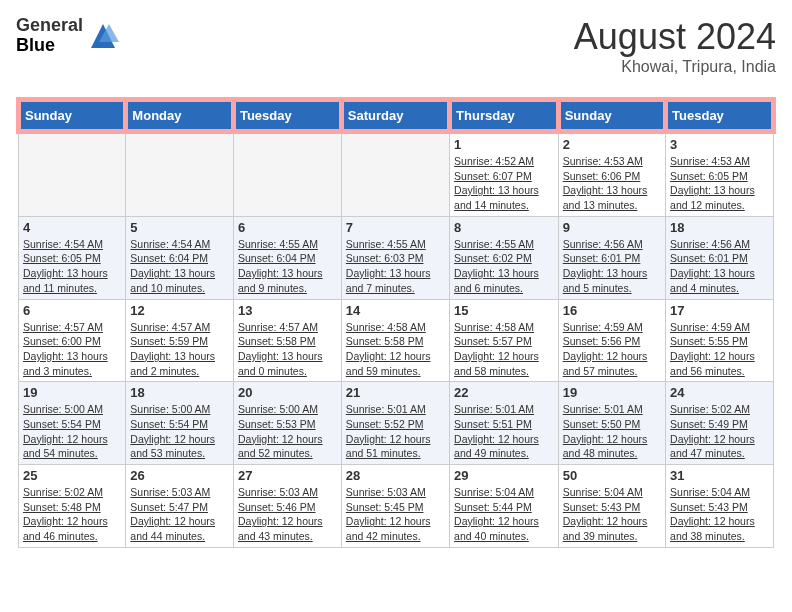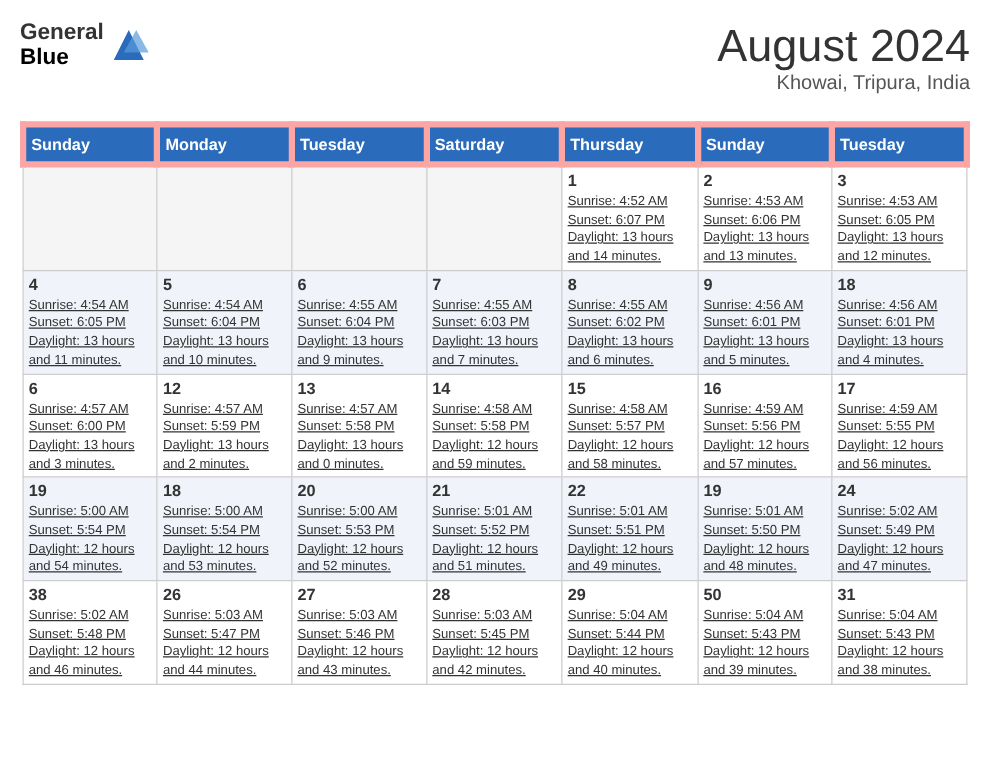--- a/index.html
+++ b/index.html
@@ -302,21 +302,21 @@
         <td>
           <span class="day-num">24</span>
           <div class="day-info" style="white-space: pre-line;">Sunrise: 5:02 AM
 Sunset: 5:49 PM
 Daylight: 12 hours
 and 47 minutes.</div>
         </td>
       </tr>
       <tr>
         <td>
-          <span class="day-num">38</span>
+          <span class="day-num">25</span>
           <div class="day-info" style="white-space: pre-line;">Sunrise: 5:02 AM
 Sunset: 5:48 PM
 Daylight: 12 hours
 and 46 minutes.</div>
         </td>
         <td>
           <span class="day-num">26</span>
           <div class="day-info" style="white-space: pre-line;">Sunrise: 5:03 AM
 Sunset: 5:47 PM
 Daylight: 12 hours

